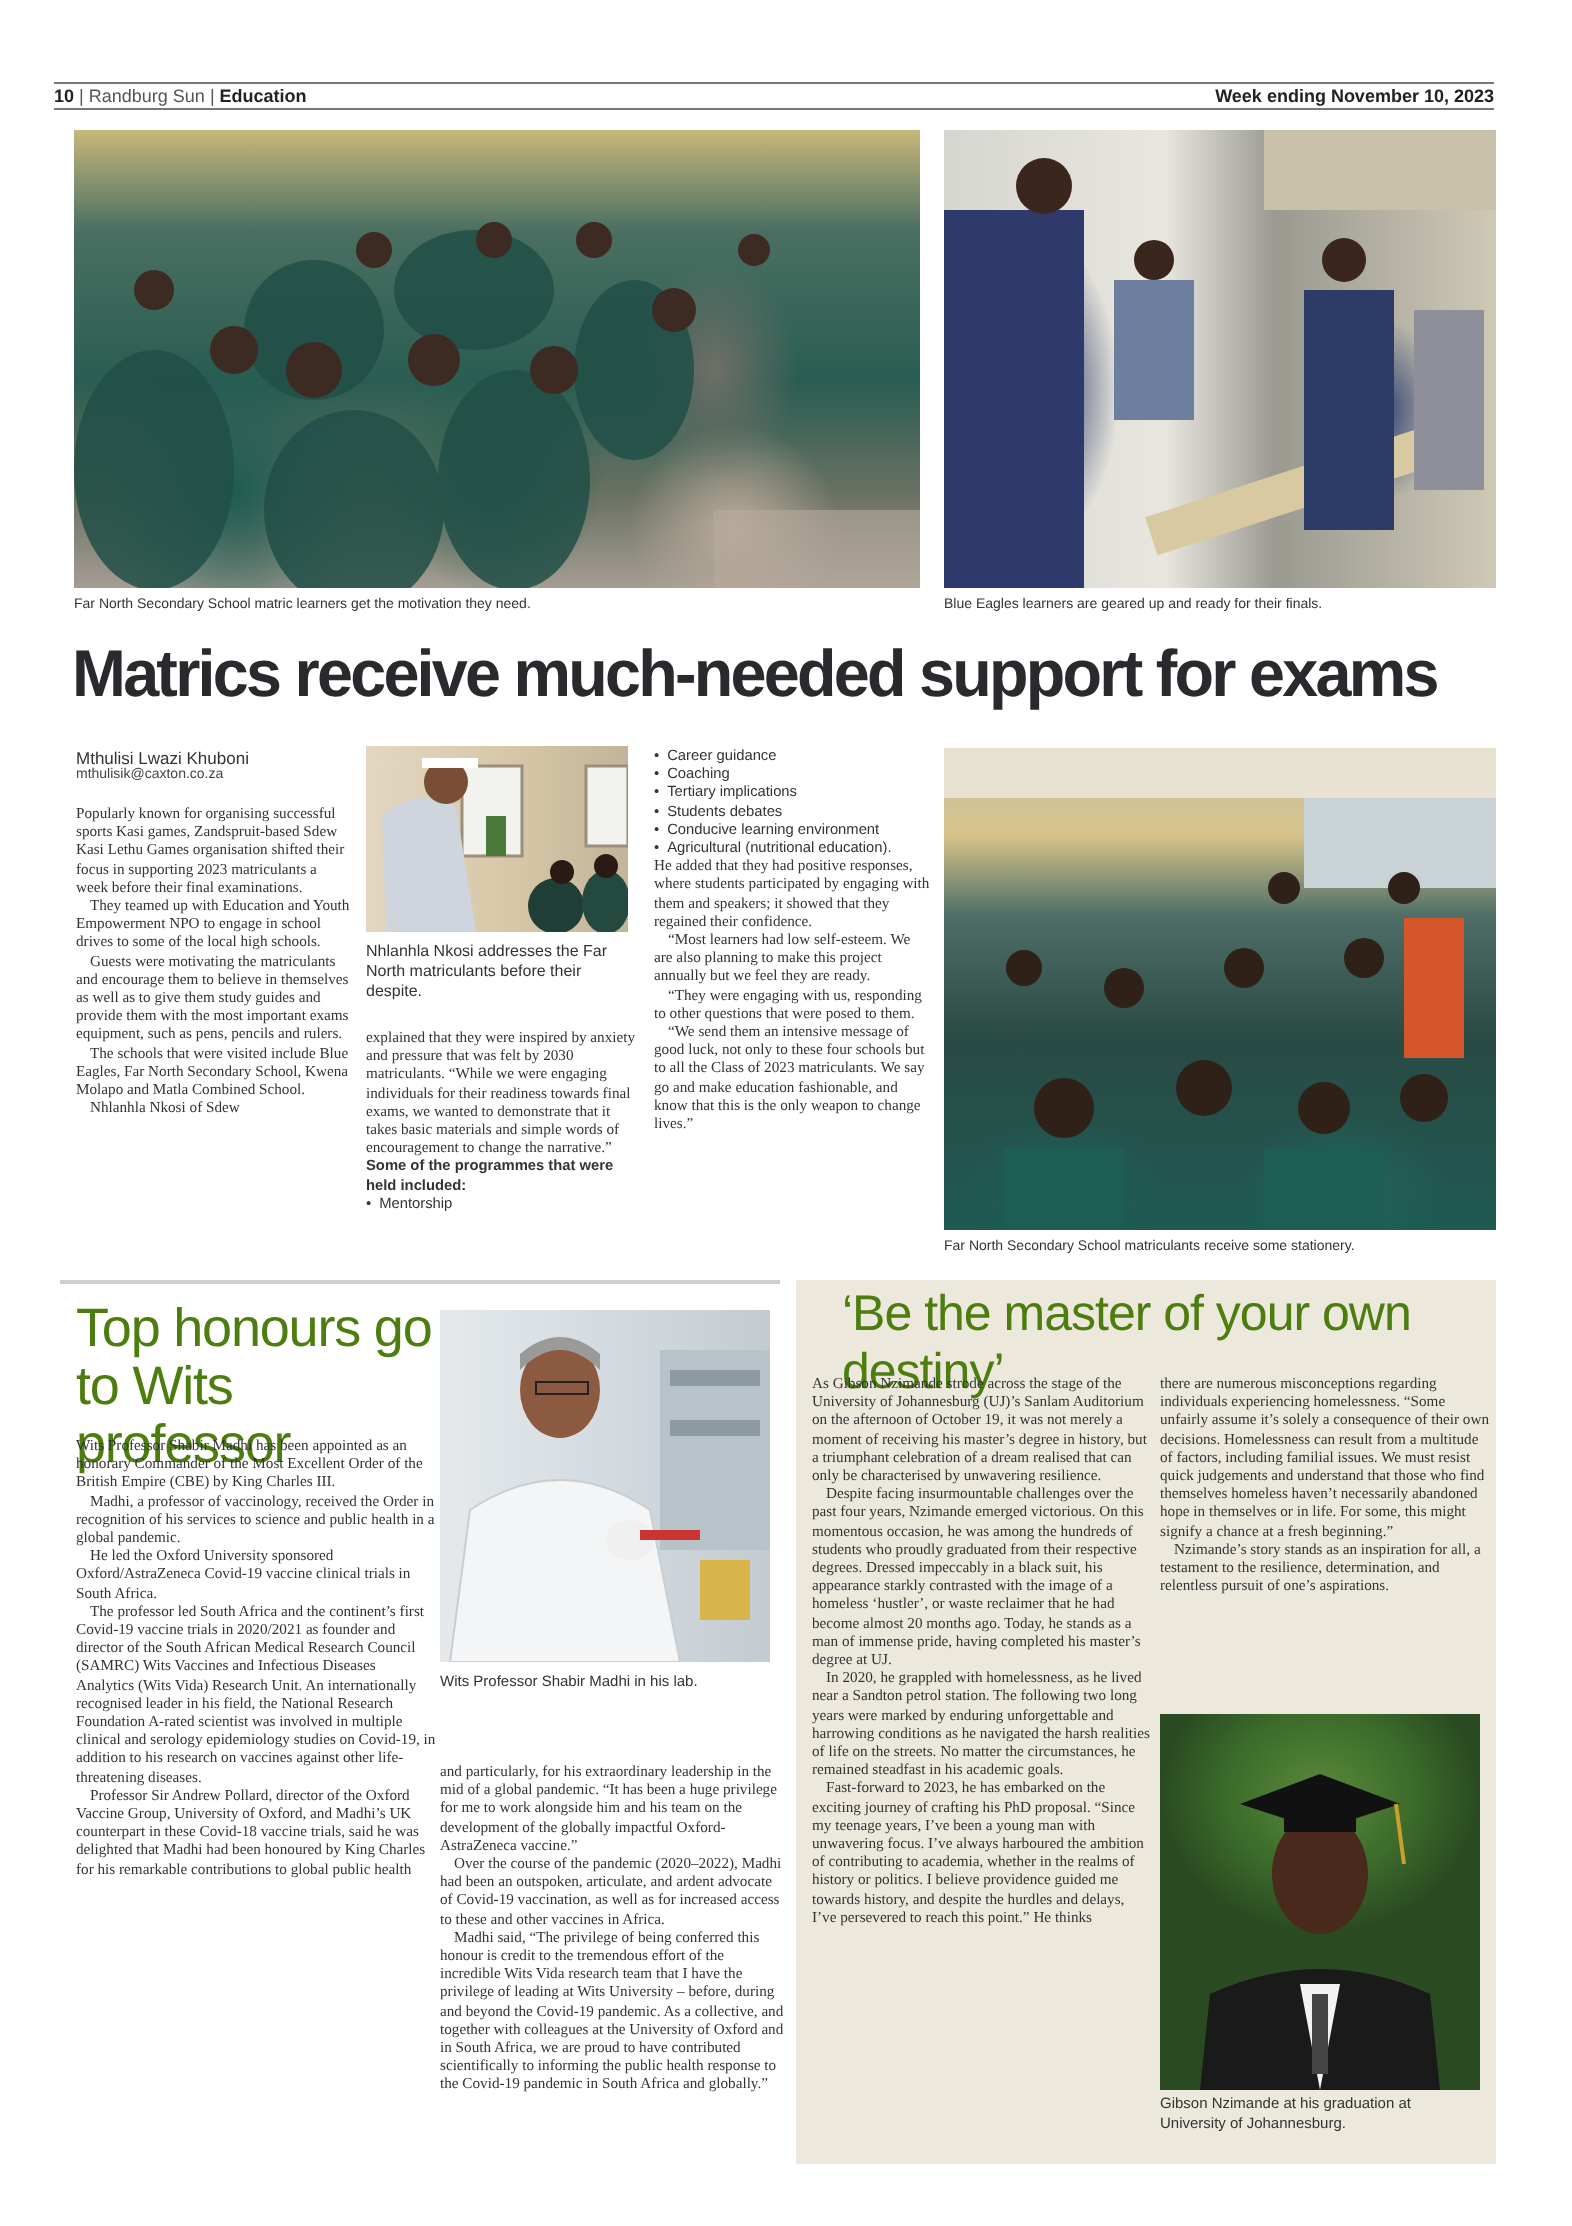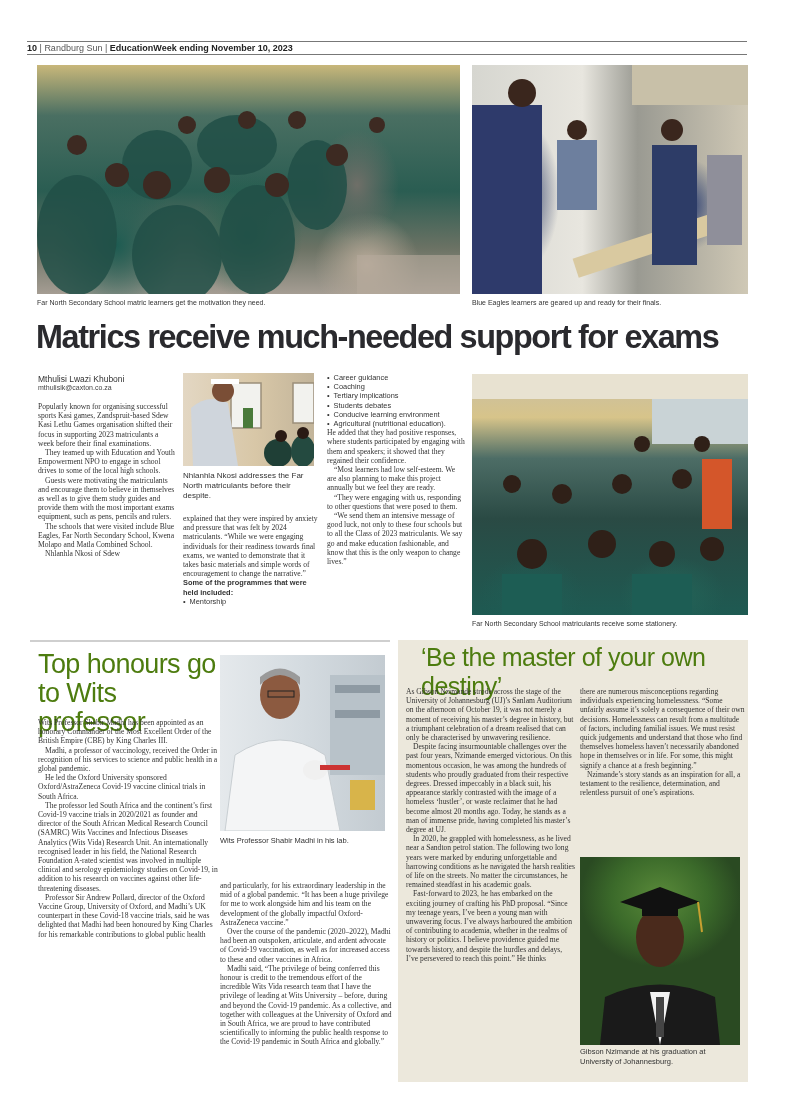--- a/index.html
+++ b/index.html
@@ -1,21 +1,21 @@
 <!DOCTYPE html>
 <html><head>
 <meta charset="utf-8">
 <style>
   * { box-sizing: border-box; margin: 0; padding: 0; }
   html, body { width: 786px; height: 1113px; background: #ffffff; overflow: hidden; }
   body { position: relative; font-family: "Liberation Serif", serif; color: #2b2b2b; }
 
   .header { position: absolute; left: 27px; top: 41px; width: 720px; height: 14px;
     border-top: 1.5px solid #777; border-bottom: 1.5px solid #777;
-    display: flex; align-items: center;
+    display: flex; justify-content: space-between; align-items: center;
     font-family: "Liberation Sans", sans-serif; font-size: 9px; color: #222; }
   .header .left b, .header .right { font-weight: bold; }
   .header .left span.light { color: #555; }
 
   .photo { position: absolute; overflow: hidden; }
   .caption { position: absolute; font-family: "Liberation Sans", sans-serif; font-size: 7px; color: #333; line-height: 9px; }
 
   .headline { position: absolute; left: 36px; top: 318px; width: 720px;
     font-family: "Liberation Sans", sans-serif; font-weight: bold; font-size: 33px;
     letter-spacing: -1.4px; color: #2a2a2e; transform: scaleX(0.98); transform-origin: left; }
@@ -129,21 +129,21 @@
     <rect x="60" y="35" width="10" height="20" fill="#4a7a3a"></rect>
     <ellipse cx="95" cy="80" rx="14" ry="14" fill="#1f3f36"></ellipse>
     <ellipse cx="120" cy="78" rx="12" ry="16" fill="#244a40"></ellipse>
     <circle cx="98" cy="63" r="6" fill="#2a1a14"></circle>
     <circle cx="120" cy="60" r="6" fill="#2a1a14"></circle>
   </svg>
 </div>
 <div class="caption" style="left:183px;top:471px;width:135px;font-size:8px;line-height:10px;">Nhlanhla Nkosi addresses the Far North matriculants before their despite.</div>
 
 <div class="col" style="left:183px;top:514px;width:138px;">
-  <p class="first">explained that they were inspired by anxiety and pressure that was felt by 2024 matriculants. “While we were engaging individuals for their readiness towards final exams, we wanted to demonstrate that it takes basic materials and simple words of encouragement to change the narrative.”</p>
+  <p class="first">explained that they were inspired by anxiety and pressure that was felt by 2030 matriculants. “While we were engaging individuals for their readiness towards final exams, we wanted to demonstrate that it takes basic materials and simple words of encouragement to change the narrative.”</p>
   <p class="bold-sans">Some of the programmes that were held included:</p>
   <ul>
     <li>Mentorship</li>
   </ul>
 </div>
 
 <div class="col" style="left:327px;top:373px;width:138px;">
   <ul>
     <li>Career guidance</li>
     <li>Coaching</li>

